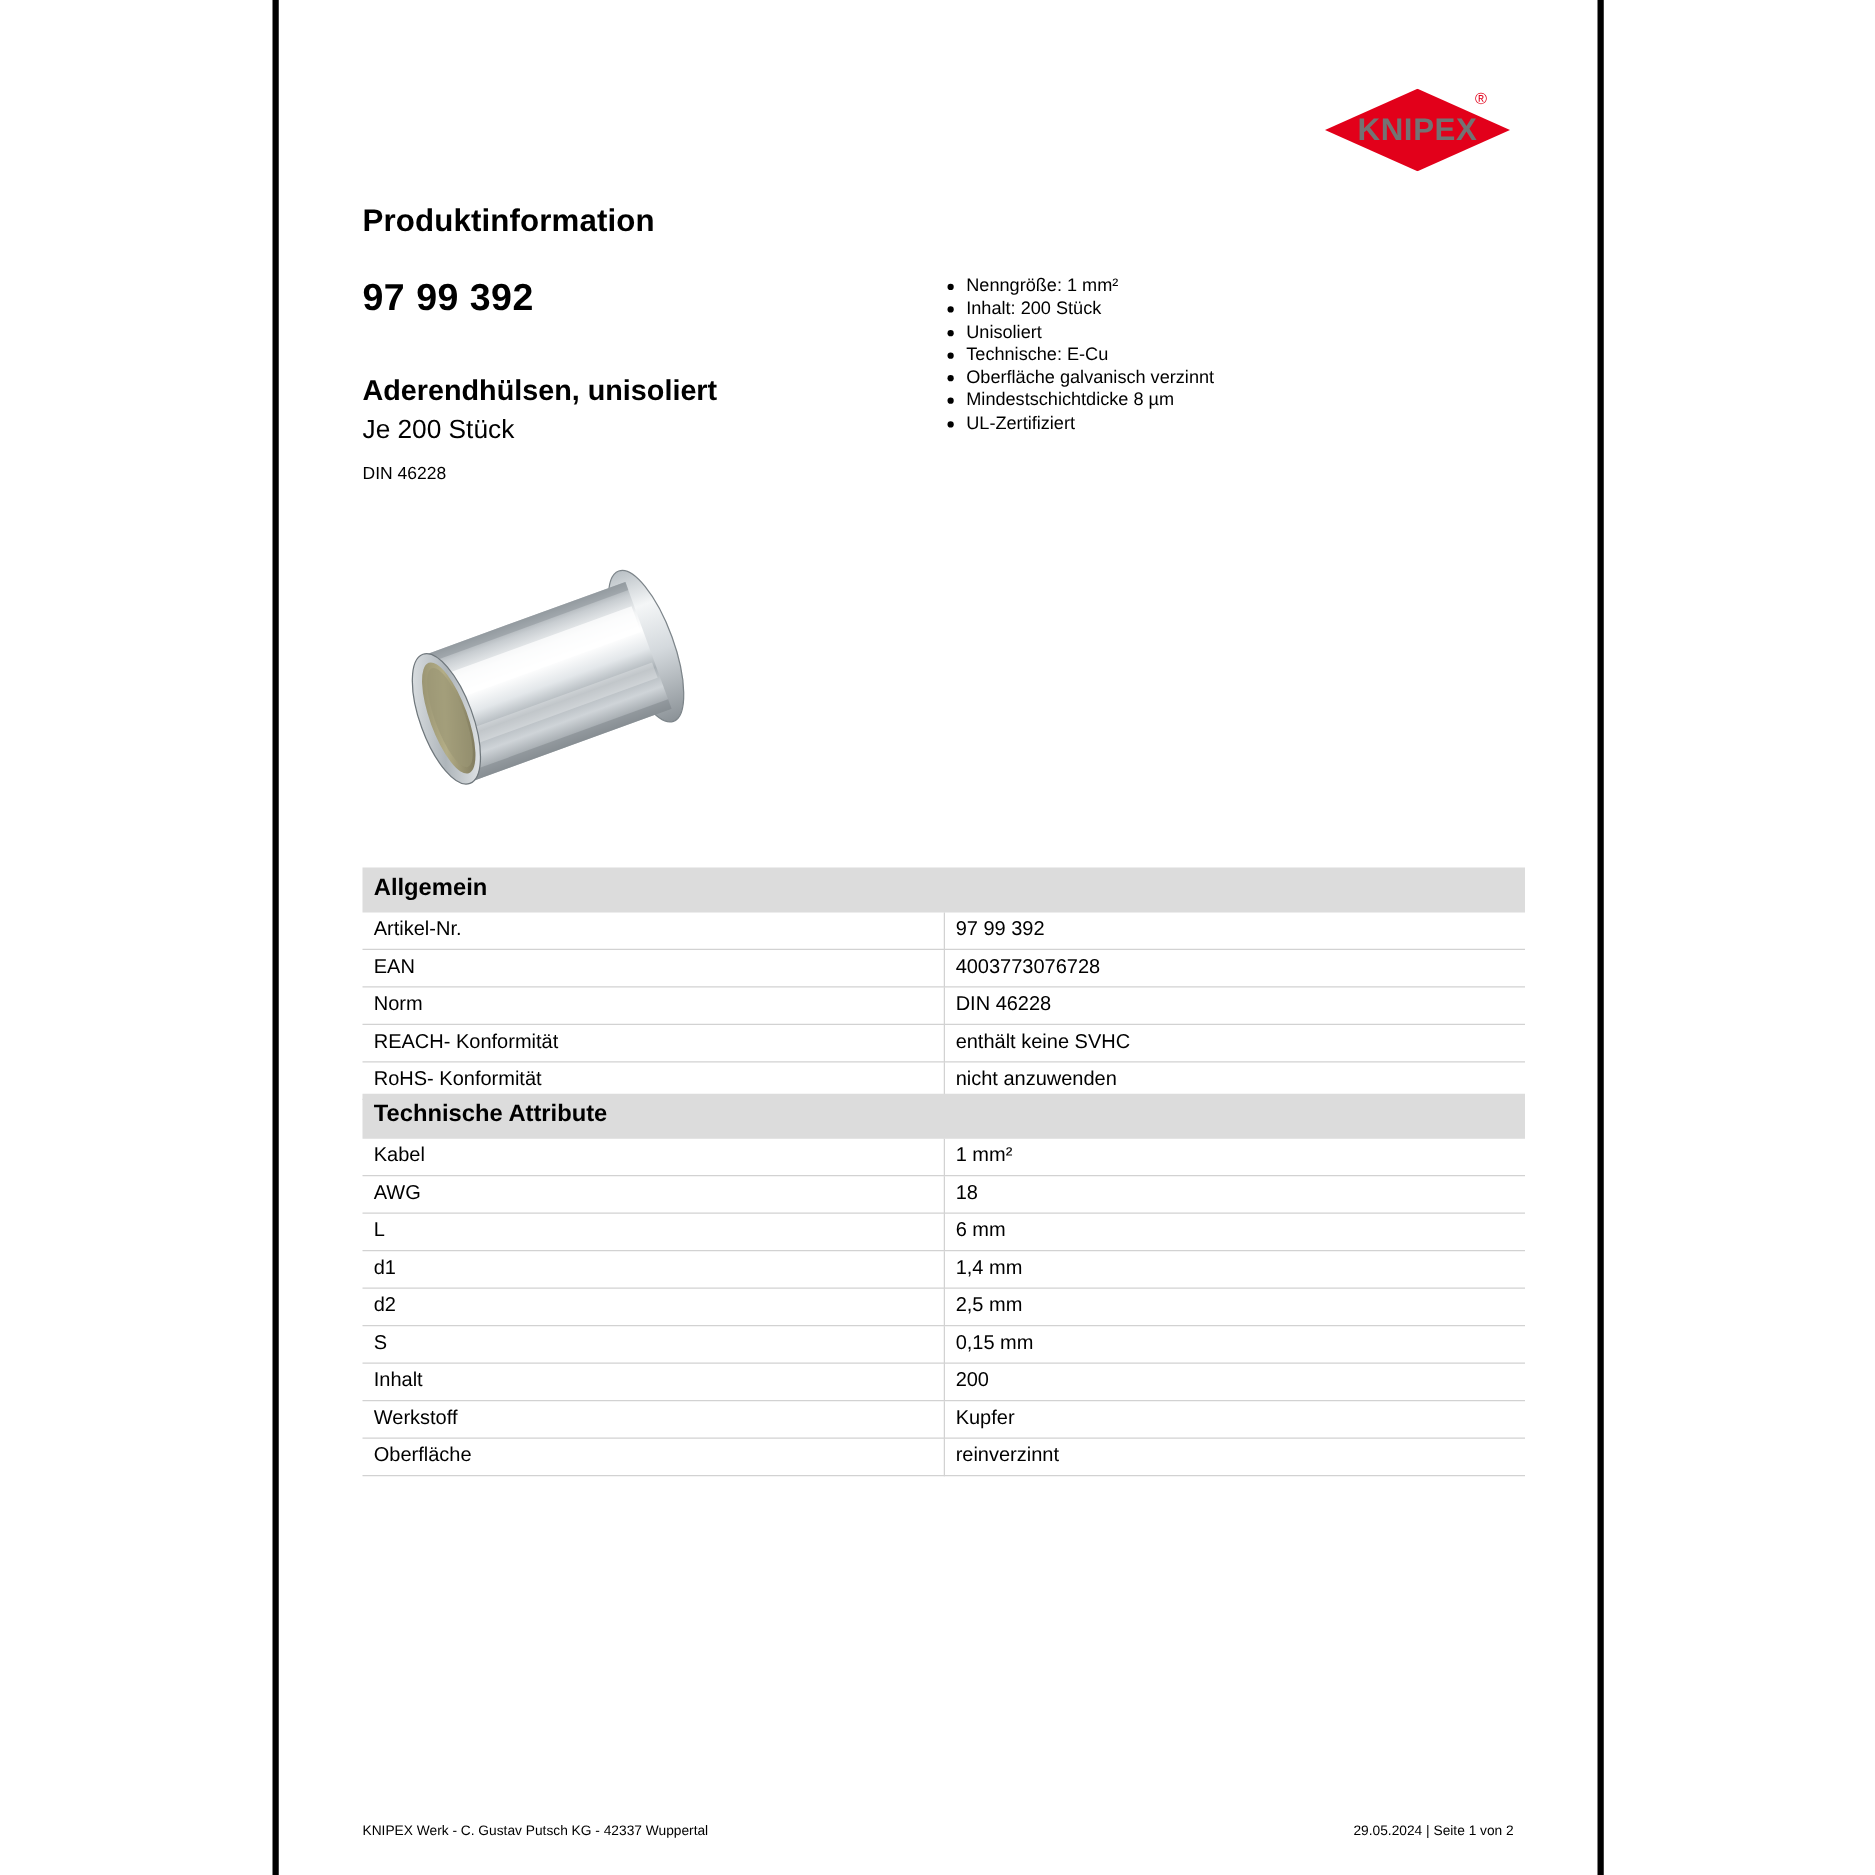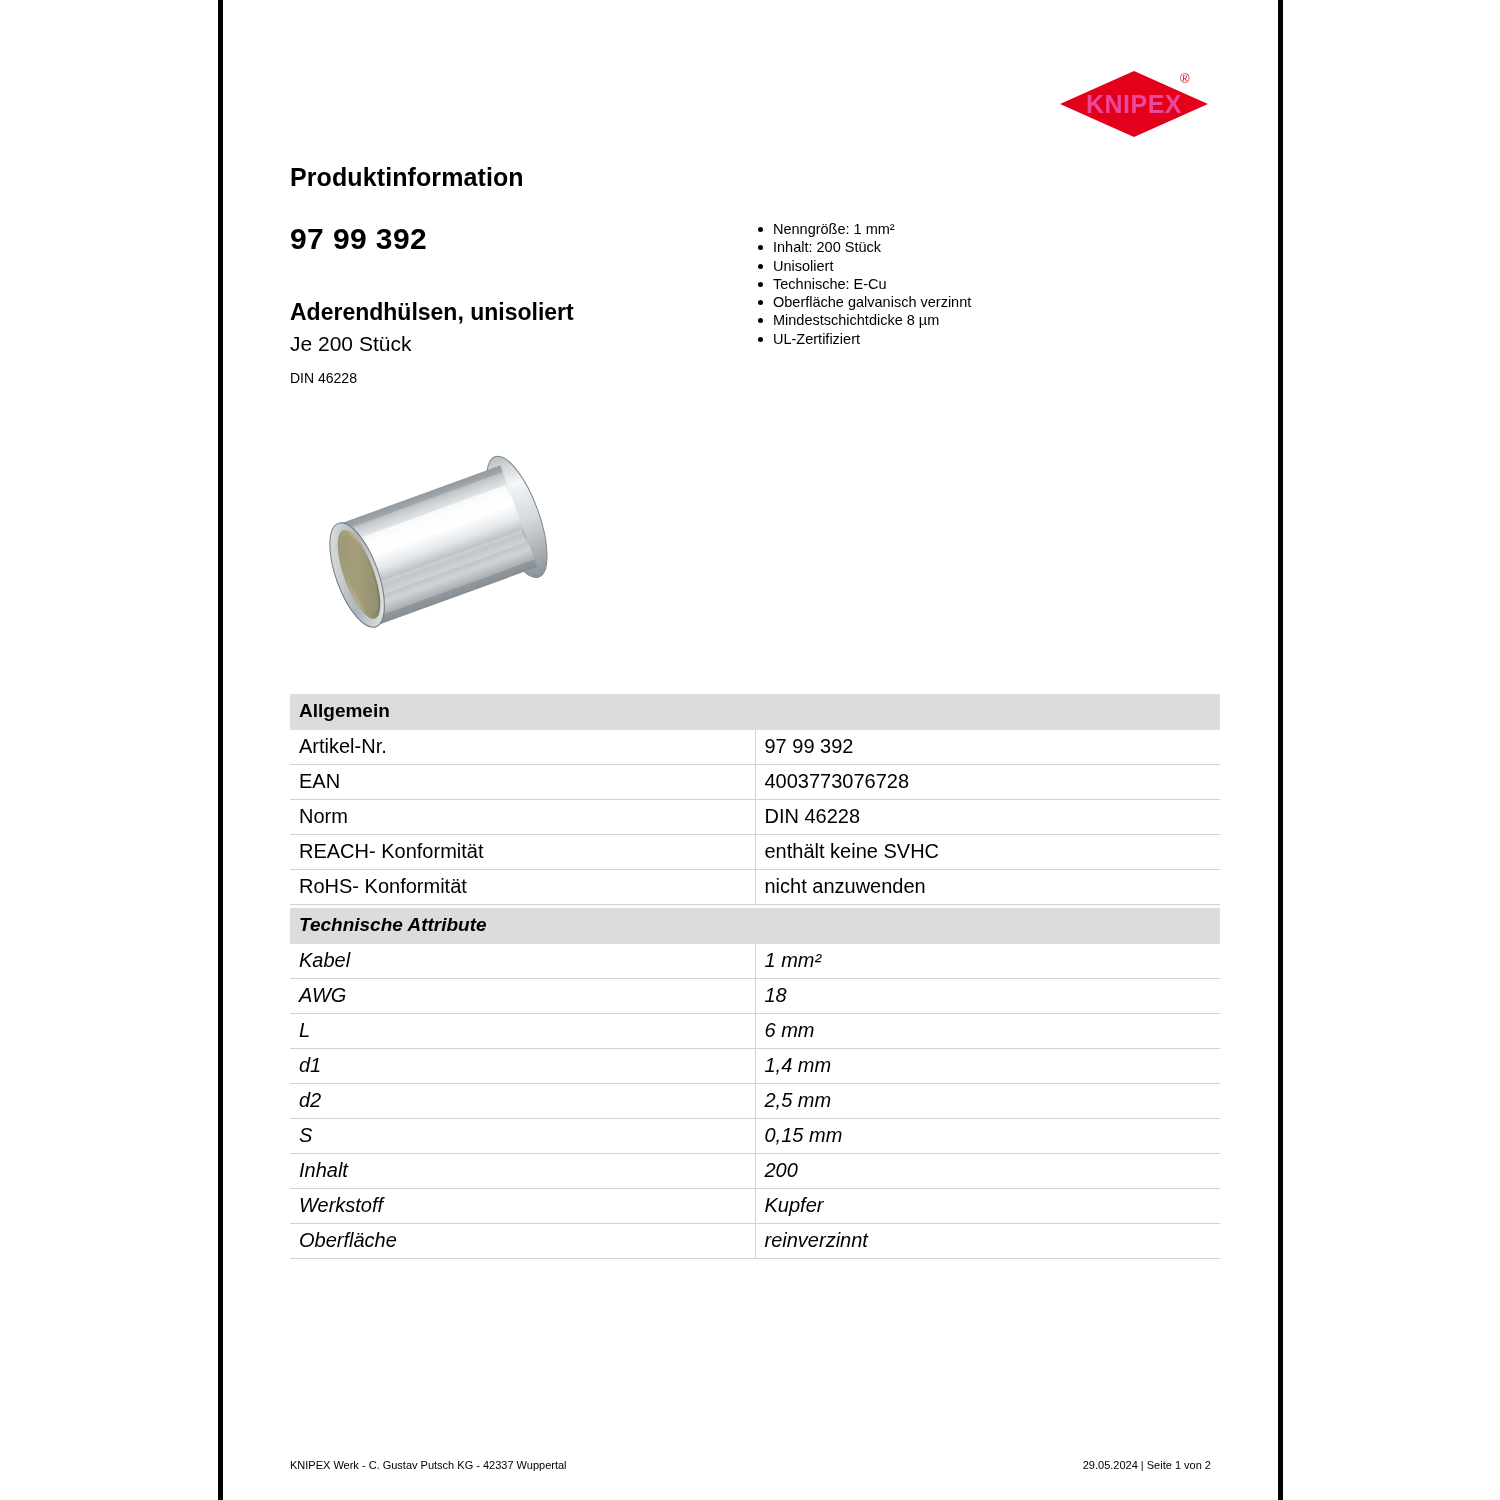--- a/index.html
+++ b/index.html
@@ -54,21 +54,21 @@
   .logo-diamond svg { display: block; }
   .logo-text {
     position: absolute;
     left: 0;
     top: 7px;
     width: 148px;
     height: 66px;
     display: flex;
     align-items: center;
     justify-content: center;
-    color: #ec4899;
+    color: #737373;
     font-weight: bold;
     font-size: 25px;
     letter-spacing: 0.5px;
     font-family: "Liberation Sans", sans-serif;
     pointer-events: none;
     text-align: right;
   }
   .logo-reg {
     position: absolute;
     left: 120px;
@@ -157,32 +157,32 @@
 
   
   .spec-table {
     position: absolute;
     left: 67px;
     width: 930px;
     border-collapse: collapse;
     table-layout: fixed;
   }
   #table-allgemein { top: 694px; }
-  #table-technisch { top: 908px; font-style: italic; }
+  #table-technisch { top: 875px; }
 
   .spec-table th.section-head {
     background: #dcdcdc;
     text-align: left;
     font-size: 19px;
     font-weight: bold;
     padding: 6px 9px 8px 9px;
     border: none;
   }
   .spec-table td {
-    font-size: 20px;
+    font-size: 16px;
     padding: 5px 9px 6px 9px;
     border-bottom: 1px solid #d2d2d2;
     vertical-align: middle;
     height: 17px;
   }
   .spec-table td.key {
     width: 372px;
     border-right: 1px solid #d2d2d2;
   }
   .spec-table td.val {

